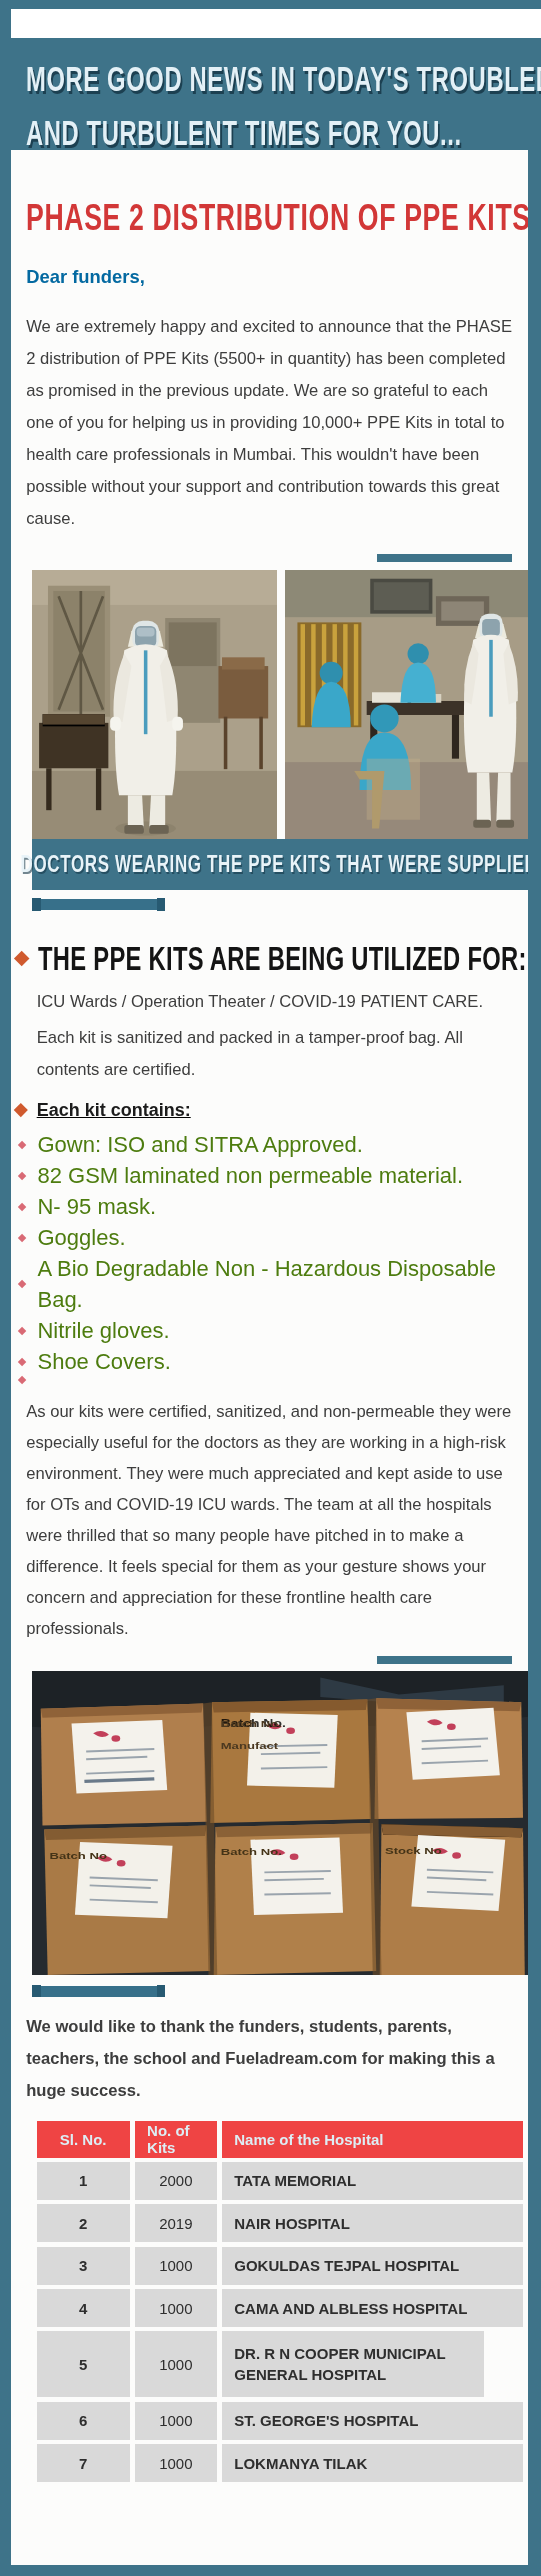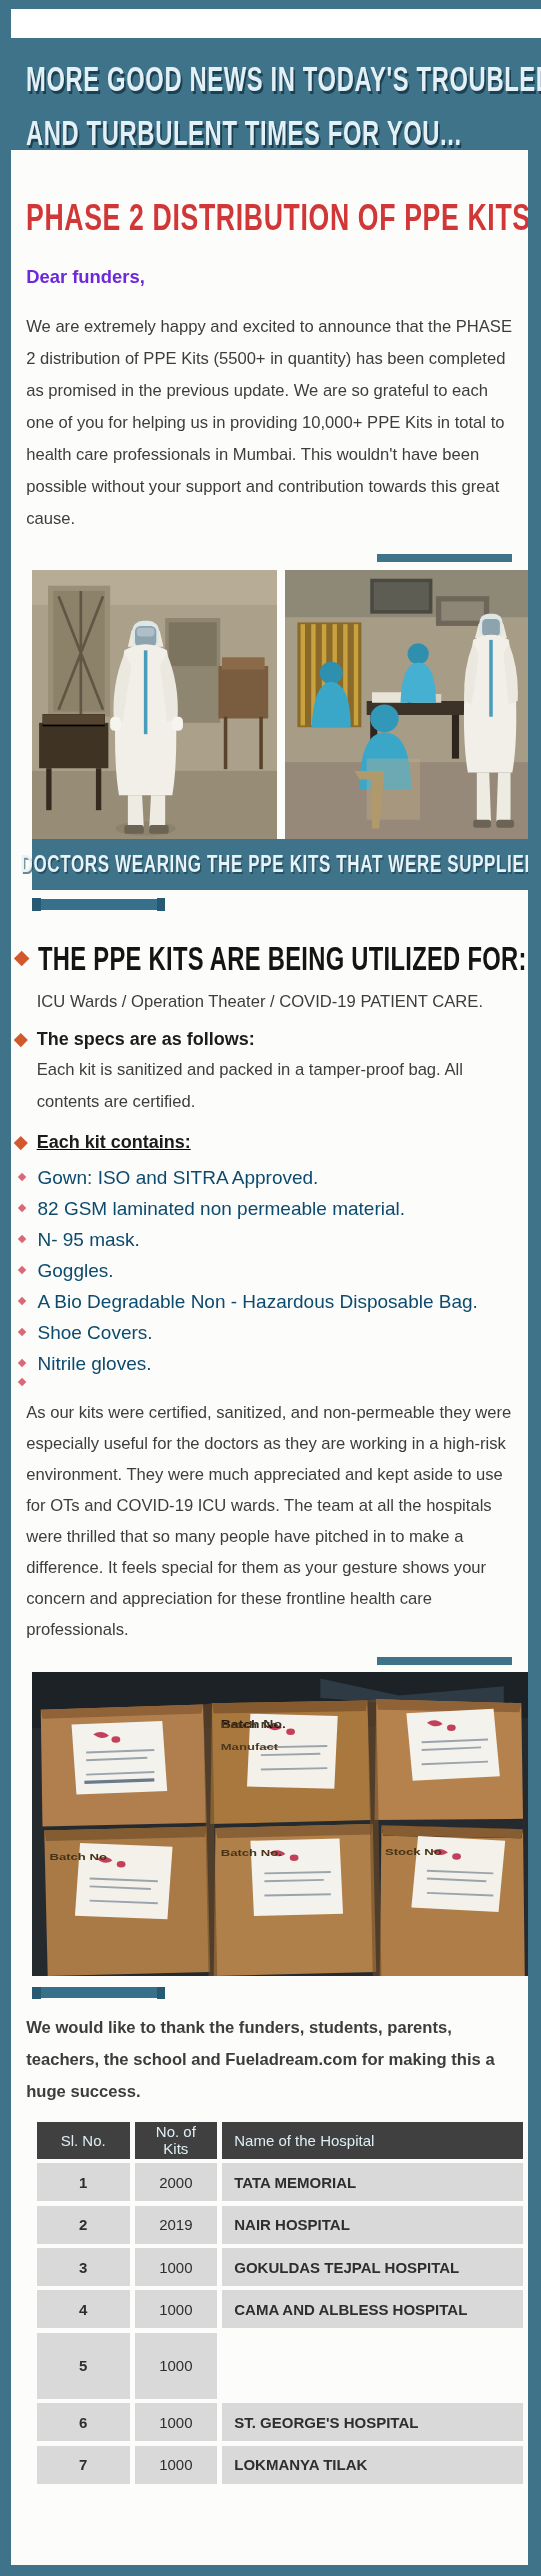--- a/index.html
+++ b/index.html
@@ -54,21 +54,21 @@
     font-weight:bold;
     font-size:37px;
     line-height:51px;
     white-space:nowrap;
     transform:scaleX(0.72);
     transform-origin:0 50%;
     letter-spacing:0.9px;
   }
   .salutation{
     margin:23px 0 0 0;
-    color:#6d28d9;
+    color:#0369a1;
     font-weight:bold;
     font-size:18.4px;
   }
   .body-text{
     margin:23px 0 0 0;
     color:#3d3d3d;
     font-size:16.6px;
     line-height:32px;
     width:486px;
   }
@@ -169,22 +169,22 @@
   
   .kit-list{
     list-style:none;
     margin:8.7px 0 0 -7px;
     padding:0;
   }
   .kit-list li{
     display:flex;
     align-items:center;
     line-height:31px;
-    color:#0c4a6e;
-    font-size:19px;
+    color:#4d7c0f;
+    font-size:22px;
   }
   .pink-diamond{
     width:6.1px;height:6.1px;
     background:#d96a75;
     transform:rotate(45deg);
     flex:0 0 6.1px;
     margin-right:12.2px;
   }
   
   .boxes-photo{
@@ -213,25 +213,24 @@
     display:flex;
     align-items:center;
     min-height:38px;
     background:#d9d9d9;
     color:#2e2e2e;
   }
   .t-cell.c1{flex:0 0 93px;justify-content:center;font-weight:bold;}
   .t-cell.c2{flex:0 0 82px;justify-content:center;}
   .t-cell.c3{flex:1;line-height:21px;font-weight:bold;}
   .t-head .t-cell{
-    background:#404040;
+    background:#ef4444;
     color:#ddeef5;
-    font-weight:normal;
+    font-weight:bold;
     min-height:37px;
-    text-align:center;
   }
   .t-row.tall .t-cell{min-height:66px;}
 </style>
 </head>
 <body>
 
 <div class="page">
 
   <div class="top-strip"></div>
 
@@ -344,24 +343,20 @@
     </div>
 
     <div class="mini-bar"></div>
 
     <div class="h-row">
       <span class="diamond"></span>
       <span class="big-heading">THE PPE KITS ARE BEING UTILIZED FOR:</span>
     </div>
     <p class="indent-text" style="margin-top:5.2px;">ICU Wards / Operation Theater / COVID-19 PATIENT CARE.</p>
 
-    <div class="sub-row">
-      <span class="diamond"></span>
-      <span class="sub-heading">The specs are as follows:</span>
-    </div>
     <p class="indent-text" style="margin-top:3.5px;">Each kit is sanitized and packed in a tamper-proof bag. All contents are certified.</p>
 
     <div class="sub-row" style="margin-top:14px;text-decoration:underline;">
       <span class="diamond"></span>
       <span class="sub-heading">Each kit contains:</span>
     </div>
 
     <ul class="kit-list">
       <li>
           <span class="pink-diamond"></span>
@@ -378,25 +373,25 @@
       <li>
           <span class="pink-diamond"></span>
           <span>Goggles.</span>
         </li>
       <li>
           <span class="pink-diamond"></span>
           <span>A Bio Degradable Non - Hazardous Disposable Bag.</span>
         </li>
       <li>
           <span class="pink-diamond"></span>
+          <span>Nitrile gloves.</span>
+        </li>
+      <li>
+          <span class="pink-diamond"></span>
           <span>Shoe Covers.</span>
-        </li>
-      <li>
-          <span class="pink-diamond"></span>
-          <span>Nitrile gloves.</span>
         </li>
       <li>
           <span class="pink-diamond"></span>
         </li>
     </ul>
 
     <p class="body-text" style="margin-top:12.2px;line-height:31px;">As our kits were certified, sanitized, and non-permeable they were especially useful for the doctors as they are working in a high-risk environment. They were much appreciated and kept aside to use for OTs and COVID-19 ICU wards. The team at all the hospitals were thrilled that so many people have pitched in to make a difference. It feels special for them as your gesture shows your concern and appreciation for these frontline health care professionals.</p>
 
     <div class="accent-bar second"></div>
 
@@ -508,20 +503,21 @@
         <div class="t-cell c3">GOKULDAS TEJPAL HOSPITAL</div>
       </div>
       <div class="t-row">
         <div class="t-cell c1">4</div>
         <div class="t-cell c2">1000</div>
         <div class="t-cell c3">CAMA AND ALBLESS HOSPITAL</div>
       </div>
       <div class="t-row tall">
         <div class="t-cell c1">5</div>
         <div class="t-cell c2">1000</div>
+        <div class="t-cell c3" style="max-width:262px;">DR. R N COOPER MUNICIPAL GENERAL HOSPITAL</div>
       </div>
       <div class="t-row">
         <div class="t-cell c1">6</div>
         <div class="t-cell c2">1000</div>
         <div class="t-cell c3">ST. GEORGE'S HOSPITAL</div>
       </div>
       <div class="t-row">
         <div class="t-cell c1">7</div>
         <div class="t-cell c2">1000</div>
         <div class="t-cell c3">LOKMANYA TILAK</div>

